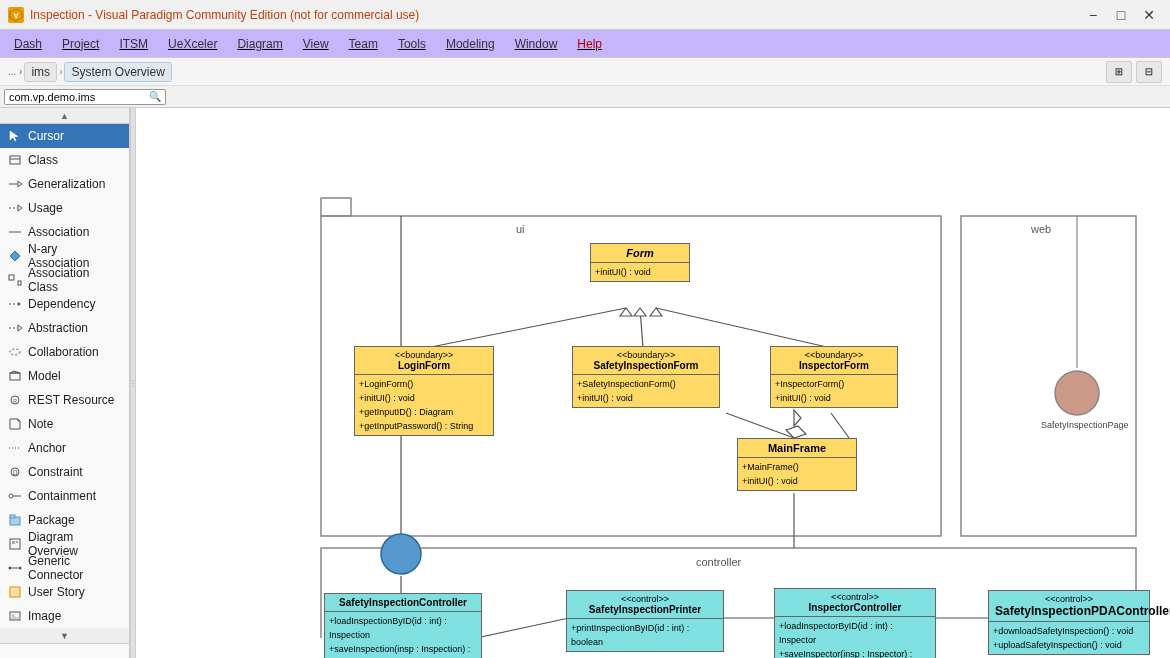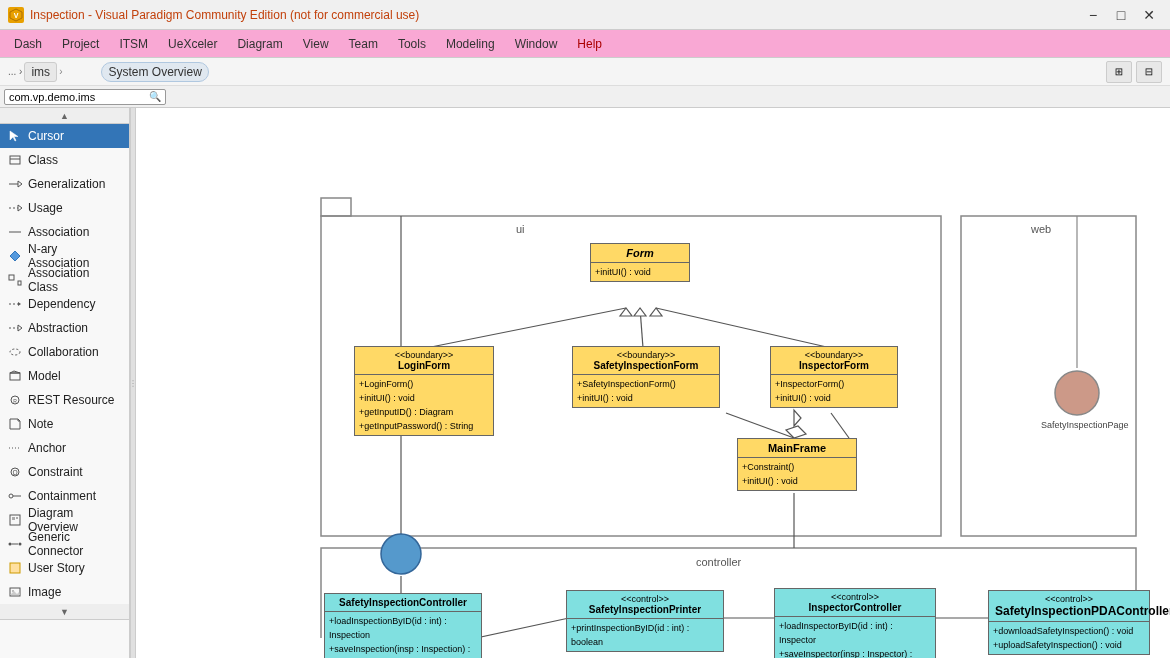--- a/index.html
+++ b/index.html
@@ -16,25 +16,26 @@
       font-size: 12px;
     }
     .title-bar .app-icon { width: 16px; height: 16px; background: #e8a000; border-radius: 2px; margin-right: 6px; display: flex; align-items: center; justify-content: center; font-size: 9px; color: white; font-weight: bold; }
     .title-bar .title-text { flex: 1; font-size: 12px; color: #c2410c; }
     .title-bar .win-controls { display: flex; gap: 2px; }
     .win-btn { width: 26px; height: 20px; border: none; background: #f0f0f0; cursor: pointer; font-size: 14px; display: flex; align-items: center; justify-content: center; color: #333; }
 
     
     .menu-bar {
       height: 28px;
-      background: #f9a8d4;
+      background: #c4b5fd;
       display: flex;
       align-items: center;
       padding: 0 4px;
       border-bottom: 1px solid #ccc;
+      text-decoration: underline;
     }
     .menu-item {
       padding: 4px 10px;
       cursor: pointer;
       font-size: 12px;
       color: #333;
       border-radius: 2px;
     }
     .menu-item.help { color: #aa0000; }
 
@@ -45,21 +46,21 @@
       display: flex;
       align-items: center;
       padding: 0 8px;
       border-bottom: 1px solid #ddd;
       gap: 4px;
     }
     .breadcrumb-nav { display: flex; align-items: center; gap: 2px; }
     .bc-arrow { font-size: 10px; color: #666; }
     .bc-item { font-size: 12px; color: #333; padding: 2px 6px; background: #e8e8e8; border: 1px solid #ccc; border-radius: 3px; }
     .bc-chevron { color: #888; font-size: 10px; }
-    .bc-current { font-size: 12px; color: #333; font-weight: 500; padding: 2px 6px; background: #e0e8f0; border: 1px solid #b0c8e0; border-radius: 10px; margin-left: 37px; }
+    .bc-current { font-size: 12px; color: #333; font-weight: 500; padding: 2px 6px; background: #e0e8f0; border: 1px solid #b0c8e0; border-radius: 3px; }
     .breadcrumb-spacer { flex: 1; }
     .bc-icons { display: flex; gap: 4px; }
     .bc-icon-btn { width: 26px; height: 22px; background: #e8e8e8; border: 1px solid #ccc; border-radius: 2px; display: flex; align-items: center; justify-content: center; cursor: pointer; font-size: 10px; }
 
     
     .main-layout {
       display: flex;
       height: calc(658px - 30px - 28px - 28px - 22px);
     }
 
@@ -375,20 +376,29 @@
     <div class="sidebar-item">
       <span class="sidebar-icon">
         <svg width="14" height="12" viewBox="0 0 14 12">
             <circle cx="3" cy="6" r="2" fill="none" stroke="#555" stroke-width="1"></circle>
             <line x1="5" y1="6" x2="13" y2="6" stroke="#555" stroke-width="1"></line>
           </svg>
       </span>
       <span>Containment</span>
     </div>
 
+    <div class="sidebar-item">
+      <span class="sidebar-icon">
+        <svg width="12" height="12" viewBox="0 0 12 12">
+            <rect x="1" y="3" width="10" height="8" fill="#aad0f0" stroke="#5599cc" stroke-width="1"></rect>
+            <rect x="1" y="1" width="5" height="3" fill="#aad0f0" stroke="#5599cc" stroke-width="1"></rect>
+          </svg>
+      </span>
+      <span>Package</span>
+    </div>
 
     <div class="sidebar-item">
       <span class="sidebar-icon">
         <svg width="12" height="12" viewBox="0 0 12 12">
             <rect x="1" y="1" width="10" height="10" fill="none" stroke="#555" stroke-width="1"></rect>
             <rect x="3" y="3" width="3" height="3" fill="#aaa"></rect>
             <rect x="7" y="3" width="2" height="2" fill="#aaa"></rect>
           </svg>
       </span>
       <span>Diagram Overview</span>
@@ -519,21 +529,21 @@
           <div>+InspectorForm()</div>
           <div>+initUI() : void</div>
         </div>
       </div>
 
       <div class="uml-box" style="left:601px;top:330px;width:120px;">
         <div class="uml-box-title">
           <div class="classname-bold" style="font-weight:bold;font-size:11px;">MainFrame</div>
         </div>
         <div class="uml-box-body">
-          <div>+Constraint()</div>
+          <div>+MainFrame()</div>
           <div>+initUI() : void</div>
         </div>
       </div>
 
       <div class="uml-box cyan" style="left:188px;top:485px;width:158px;">
         <div class="uml-box-title">
           <div class="classname-bold" style="font-weight:bold;font-size:10px;">SafetyInspectionController</div>
         </div>
         <div class="uml-box-body">
           <div>+loadInspectionByID(id : int) : Inspection</div>

